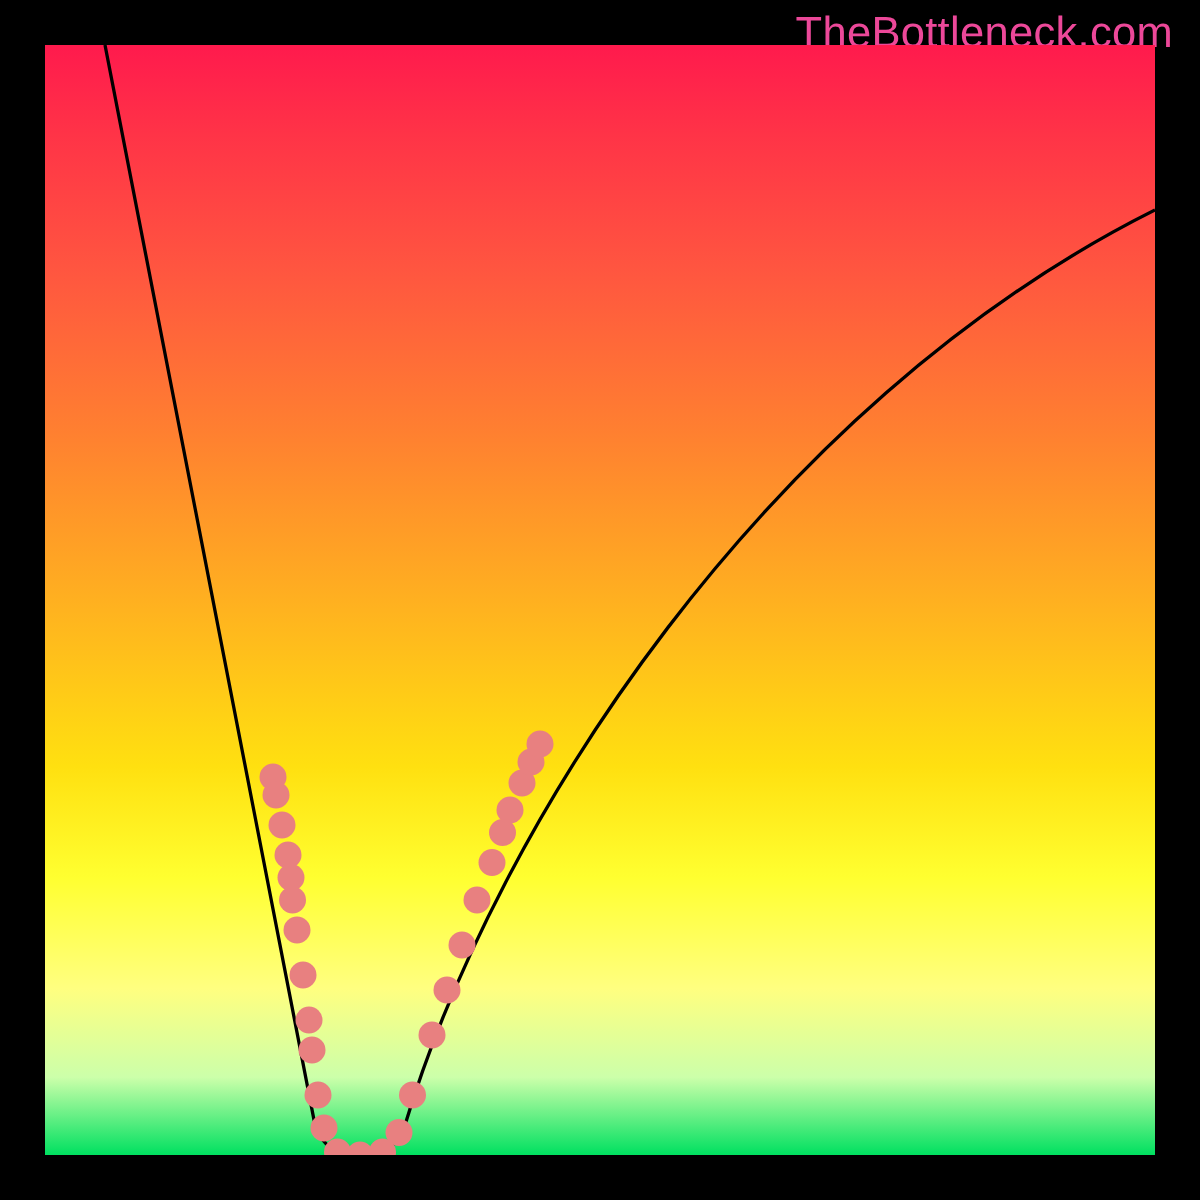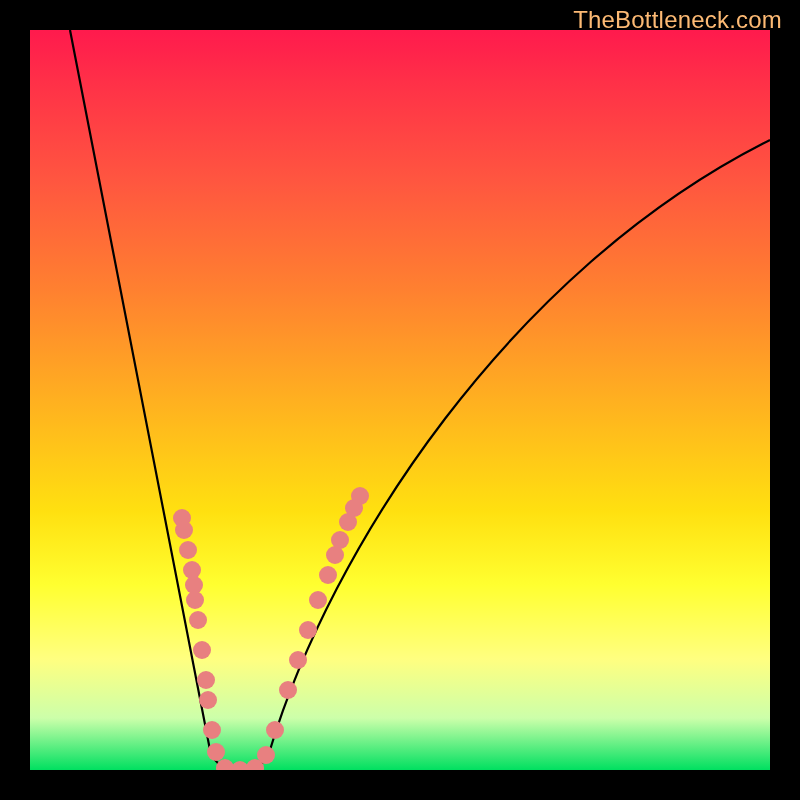--- a/index.html
+++ b/index.html
@@ -38,22 +38,22 @@
       #ffff30 75%,
       #ffff80 85%,
       #ccffaa 93%,
       #00e060 100%
     );
   }
   .watermark {
     position: absolute;
     top: 6px;
     right: 18px;
-    color: #fdba74;
-    font-size: 24px;
+    color: #ec4899;
+    font-size: 29px;
     font-weight: 500;
     letter-spacing: 0.2px;
   }
   svg.curve {
     position: absolute;
     inset: 0;
   }
   .dot {
     fill: #e88080;
   }

